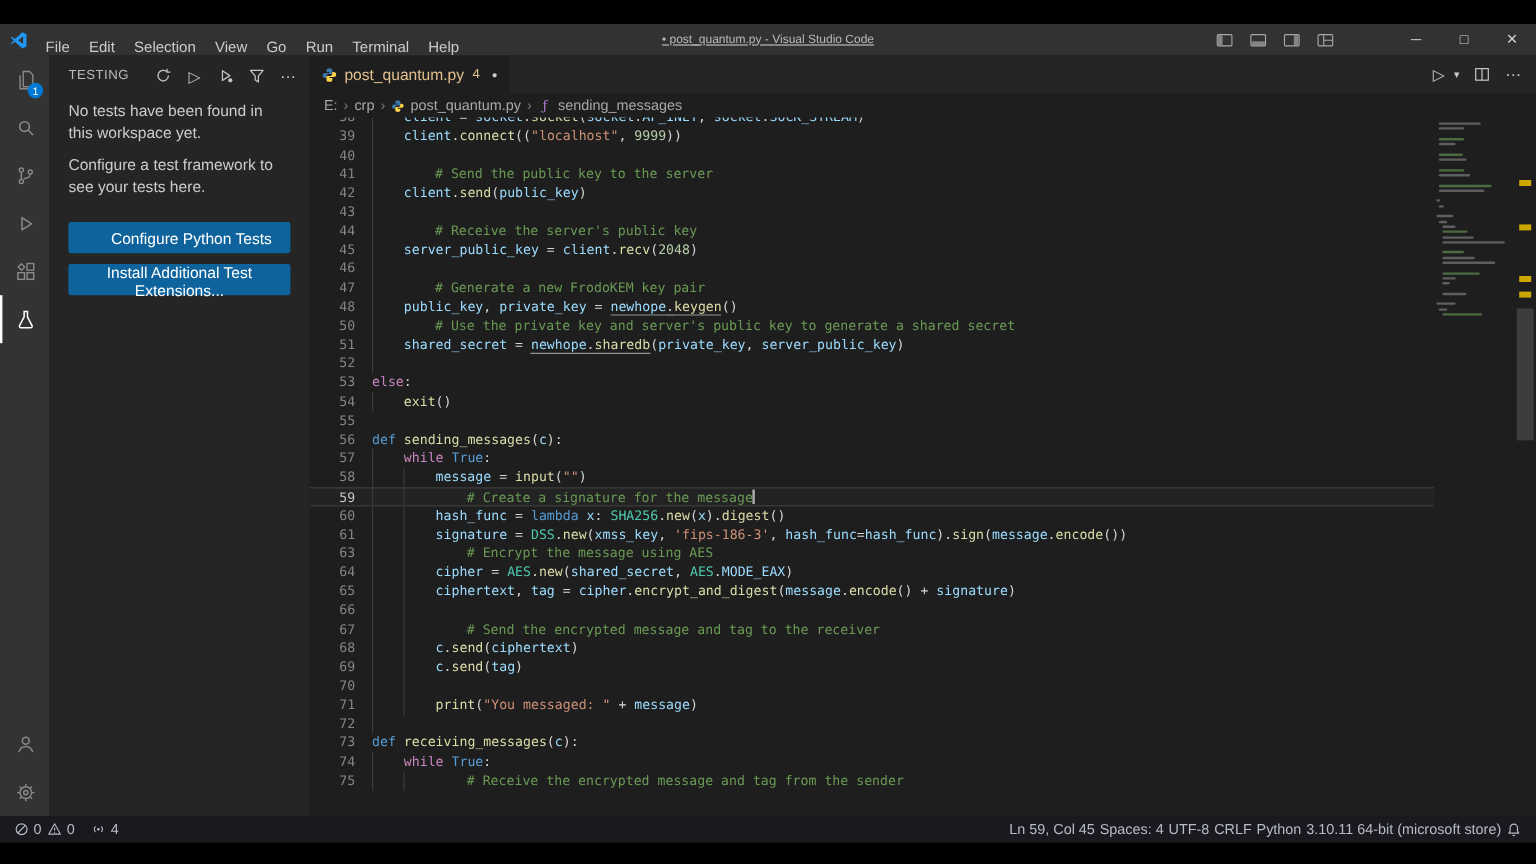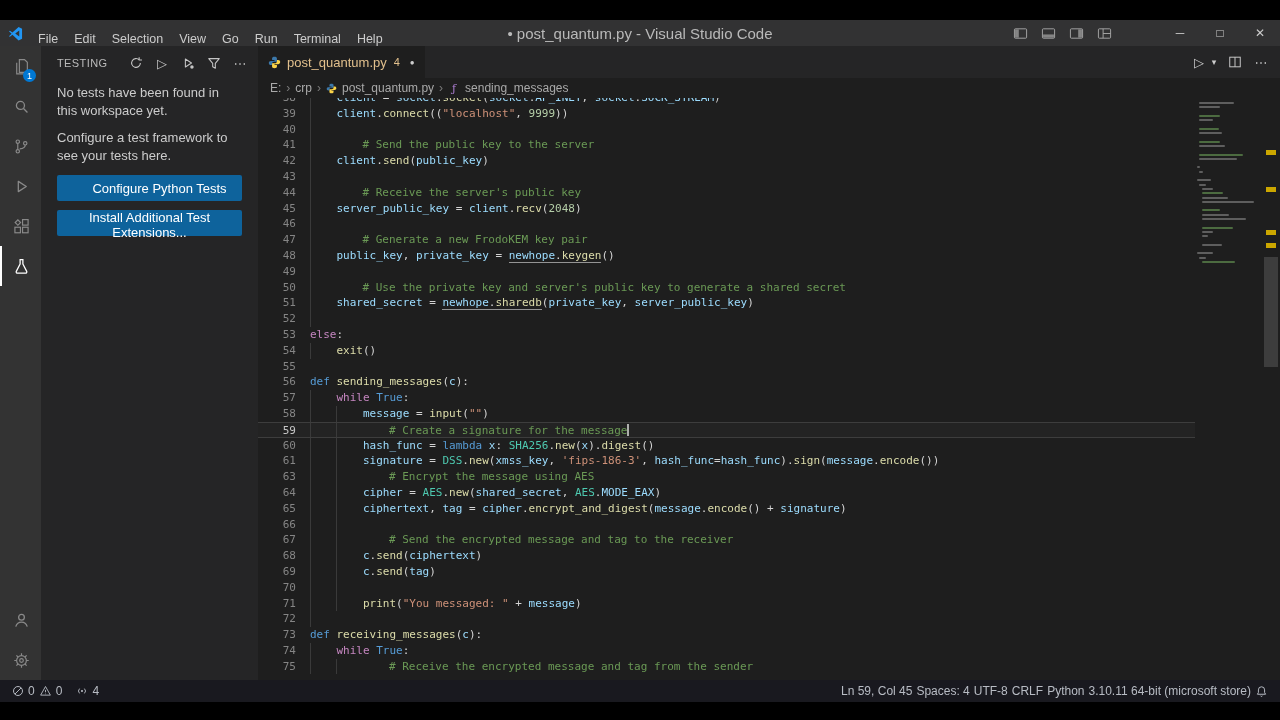--- a/index.html
+++ b/index.html
@@ -5,21 +5,21 @@
   * { margin:0; padding:0; box-sizing:border-box; }
   html,body { width:1280px; height:720px; }
   body { background:#000; font-family:"Liberation Sans", sans-serif; overflow:hidden; position:relative; }
 
   .window { position:absolute; top:20px; left:0; width:1280px; height:682px; background:#1e1e1e; display:flex; flex-direction:column; }
 
   
   .titlebar { height:26px; background:#323233; display:flex; align-items:center; color:#cccccc; font-size:12.5px; position:relative; flex-shrink:0; }
   .tb-logo { width:30px; display:flex; justify-content:center; align-items:center; }
   .menu-item { padding:0 8px; height:100%; display:flex; align-items:center; cursor:default;margin-top:12px; }
-  .tb-title { position:absolute; left:0; right:0; text-align:center; color:#b9b9b9; pointer-events:none; font-size:15px; }
+  .tb-title { position:absolute; left:0; right:0; text-align:center; color:#b9b9b9; pointer-events:none; font-size:10px;text-decoration:underline; }
   .tb-right { margin-left:auto; display:flex; align-items:center; height:100%; z-index:2; }
   .tb-icon { width:28px; height:100%; display:flex; align-items:center; justify-content:center; color:#a8a8a8; }
   .tb-gap { width:42px; }
   .win-btn { width:40px; height:100%; display:flex; align-items:center; justify-content:center; color:#cccccc; font-size:12px; }
 
   
   .main { flex:1; display:flex; min-height:0; }
 
   .activitybar { width:41px; background:#333333; display:flex; flex-direction:column; align-items:center; flex-shrink:0; }
   .ab-item { width:41px; height:40px; display:flex; align-items:center; justify-content:center; color:#8a8a8a; position:relative; border-left:2px solid transparent; }
@@ -29,21 +29,21 @@
 
   
   .sidebar { width:217px; background:#252526; color:#cccccc; display:flex; flex-direction:column; flex-shrink:0; }
   .sb-header { height:34px; display:flex; align-items:center; padding:0 8px 0 16px; }
   .sb-title { font-size:11px; color:#bbbbbb; letter-spacing:0.4px; }
   .sb-tools { margin-left:auto; display:flex; align-items:center; gap:6px; color:#c5c5c5; }
   .sb-tool { width:20px; height:20px; display:flex; align-items:center; justify-content:center; border-radius:3px; font-size:13px; }
   .sb-body { padding:4px 16px; font-size:13px; line-height:18px; color:#cccccc; }
   .sb-msg { margin-bottom:9px; }
   .vs-button { display:block; width:100%; height:26px; margin-top:9px; background:#0e639c; border:none; border-radius:2px; color:#ffffff; font-size:13px; font-family:inherit; cursor:pointer; }
-  .vs-button.first { margin-top:10px;padding-left:20px; }
+  .vs-button.first { margin-top:20px;padding-left:20px; }
 
   
   .editor-group { flex:1; display:flex; flex-direction:column; min-width:0; background:#1e1e1e; }
   .tabbar { height:32px; background:#252526; display:flex; flex-shrink:0; }
   .tab { display:flex; align-items:center; gap:6px; padding:0 10px; background:#1e1e1e; font-size:13px; color:#e2c08d; }
   .tab-badge { font-size:11px; margin-left:1px; color:#e2c08d; }
   .tab-dot { font-size:8px; color:#cccccc; margin-left:4px; }
   .tab-actions { margin-left:auto; display:flex; align-items:center; gap:4px; padding-right:8px; color:#cccccc; }
   .ta-icon { width:22px; height:22px; display:flex; align-items:center; justify-content:center; font-size:13px; border-radius:3px; }
   .ta-chevron { width:12px; font-size:9px; margin-left:-6px; }
@@ -269,21 +269,20 @@
             <div class="code-row"><span class="gutter">39</span><span class="line-content"><span class="tk pln">    </span><span class="tk var">client</span><span class="tk pln">.</span><span class="tk fn">connect</span><span class="tk pln">((</span><span class="tk str">"localhost"</span><span class="tk pln">, </span><span class="tk num">9999</span><span class="tk pln">))</span><span class="guide" style="left: 0px;"></span></span></div>
             <div class="code-row"><span class="gutter">40</span><span class="line-content"><span class="guide" style="left: 0px;"></span></span></div>
             <div class="code-row"><span class="gutter">41</span><span class="line-content"><span class="tk pln">    </span><span class="tk com"># Send the public key to the server</span><span class="guide" style="left: 0px;"></span></span></div>
             <div class="code-row"><span class="gutter">42</span><span class="line-content"><span class="tk pln">    </span><span class="tk var">client</span><span class="tk pln">.</span><span class="tk fn">send</span><span class="tk pln">(</span><span class="tk var">public_key</span><span class="tk pln">)</span><span class="guide" style="left: 0px;"></span></span></div>
             <div class="code-row"><span class="gutter">43</span><span class="line-content"><span class="guide" style="left: 0px;"></span></span></div>
             <div class="code-row"><span class="gutter">44</span><span class="line-content"><span class="tk pln">    </span><span class="tk com"># Receive the server's public key</span><span class="guide" style="left: 0px;"></span></span></div>
             <div class="code-row"><span class="gutter">45</span><span class="line-content"><span class="tk pln">    </span><span class="tk var">server_public_key</span><span class="tk pln"> = </span><span class="tk var">client</span><span class="tk pln">.</span><span class="tk fn">recv</span><span class="tk pln">(</span><span class="tk num">2048</span><span class="tk pln">)</span><span class="guide" style="left: 0px;"></span></span></div>
             <div class="code-row"><span class="gutter">46</span><span class="line-content"><span class="guide" style="left: 0px;"></span></span></div>
             <div class="code-row"><span class="gutter">47</span><span class="line-content"><span class="tk pln">    </span><span class="tk com"># Generate a new FrodoKEM key pair</span><span class="guide" style="left: 0px;"></span></span></div>
             <div class="code-row"><span class="gutter">48</span><span class="line-content"><span class="tk pln">    </span><span class="tk var">public_key</span><span class="tk pln">, </span><span class="tk var">private_key</span><span class="tk pln"> = </span><span class="tk var u">newhope</span><span class="tk pln u">.</span><span class="tk fn u">keygen</span><span class="tk pln">()</span><span class="guide" style="left: 0px;"></span></span></div>
-            <div class="code-row"><span class="gutter">49</span><span class="line-content"><span class="guide" style="left: 0px;"></span></span></div>
             <div class="code-row"><span class="gutter">50</span><span class="line-content"><span class="tk pln">    </span><span class="tk com"># Use the private key and server's public key to generate a shared secret</span><span class="guide" style="left: 0px;"></span></span></div>
             <div class="code-row"><span class="gutter">51</span><span class="line-content"><span class="tk pln">    </span><span class="tk var">shared_secret</span><span class="tk pln"> = </span><span class="tk var u">newhope</span><span class="tk pln u">.</span><span class="tk fn u">sharedb</span><span class="tk pln">(</span><span class="tk var">private_key</span><span class="tk pln">, </span><span class="tk var">server_public_key</span><span class="tk pln">)</span><span class="guide" style="left: 0px;"></span></span></div>
             <div class="code-row"><span class="gutter">52</span><span class="line-content"><span class="guide" style="left: 0px;"></span></span></div>
             <div class="code-row"><span class="gutter">53</span><span class="line-content"><span class="tk kw">else</span><span class="tk pln">:</span></span></div>
             <div class="code-row"><span class="gutter">54</span><span class="line-content"><span class="tk pln">    </span><span class="tk fn">exit</span><span class="tk pln">()</span><span class="guide" style="left: 0px;"></span></span></div>
             <div class="code-row"><span class="gutter">55</span><span class="line-content"></span></div>
             <div class="code-row"><span class="gutter">56</span><span class="line-content"><span class="tk kw2">def </span><span class="tk fn">sending_messages</span><span class="tk pln">(</span><span class="tk var">c</span><span class="tk pln">):</span></span></div>
             <div class="code-row"><span class="gutter">57</span><span class="line-content"><span class="tk pln">    </span><span class="tk kw">while </span><span class="tk kw2">True</span><span class="tk pln">:</span><span class="guide" style="left: 0px;"></span></span></div>
             <div class="code-row"><span class="gutter">58</span><span class="line-content"><span class="tk pln">        </span><span class="tk var">message</span><span class="tk pln"> = </span><span class="tk fn">input</span><span class="tk pln">(</span><span class="tk str">""</span><span class="tk pln">)</span><span class="guide" style="left: 0px;"></span><span class="guide" style="left: 26.48px;"></span></span></div>
             <div class="code-row current"><span class="gutter">59</span><span class="line-content"><span class="tk pln">        </span><span class="tk com"># Create a signature for the message</span><span class="guide" style="left: 0px;"></span><span class="guide" style="left: 26.48px;"></span><span class="cursor"></span></span></div>

